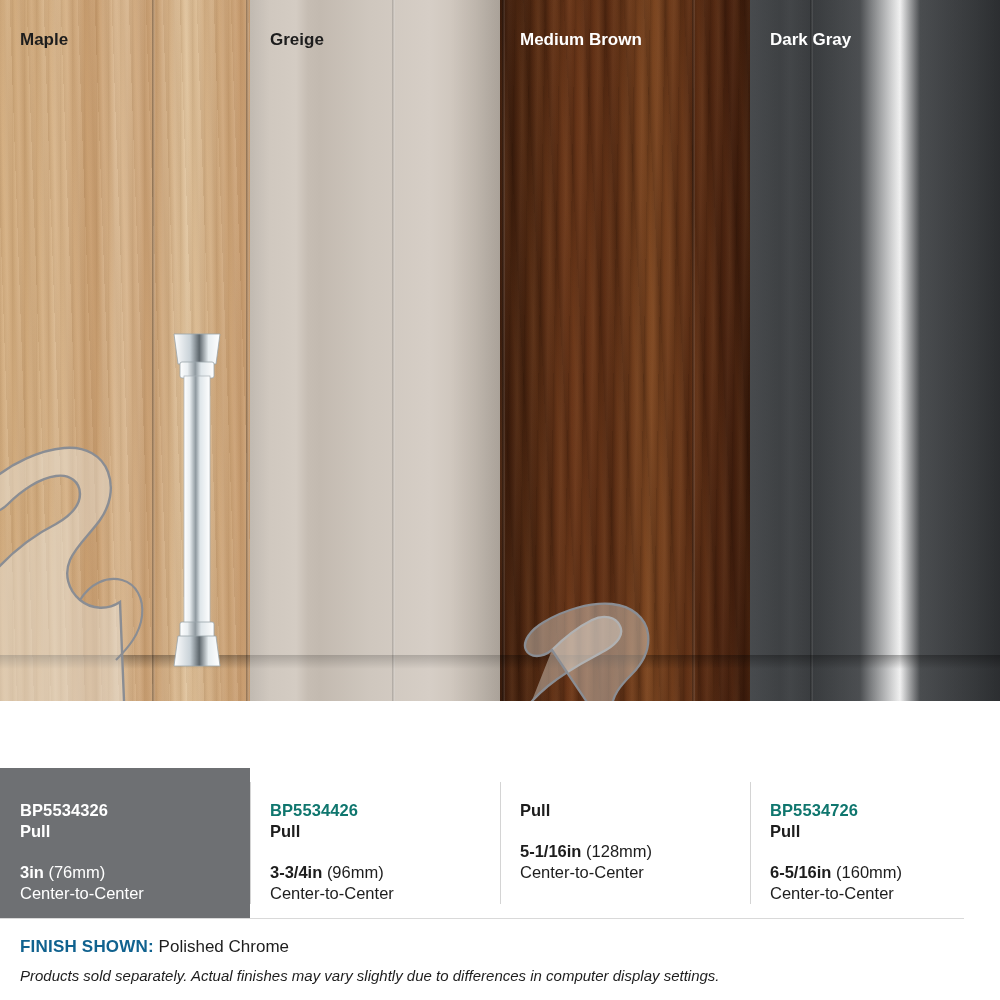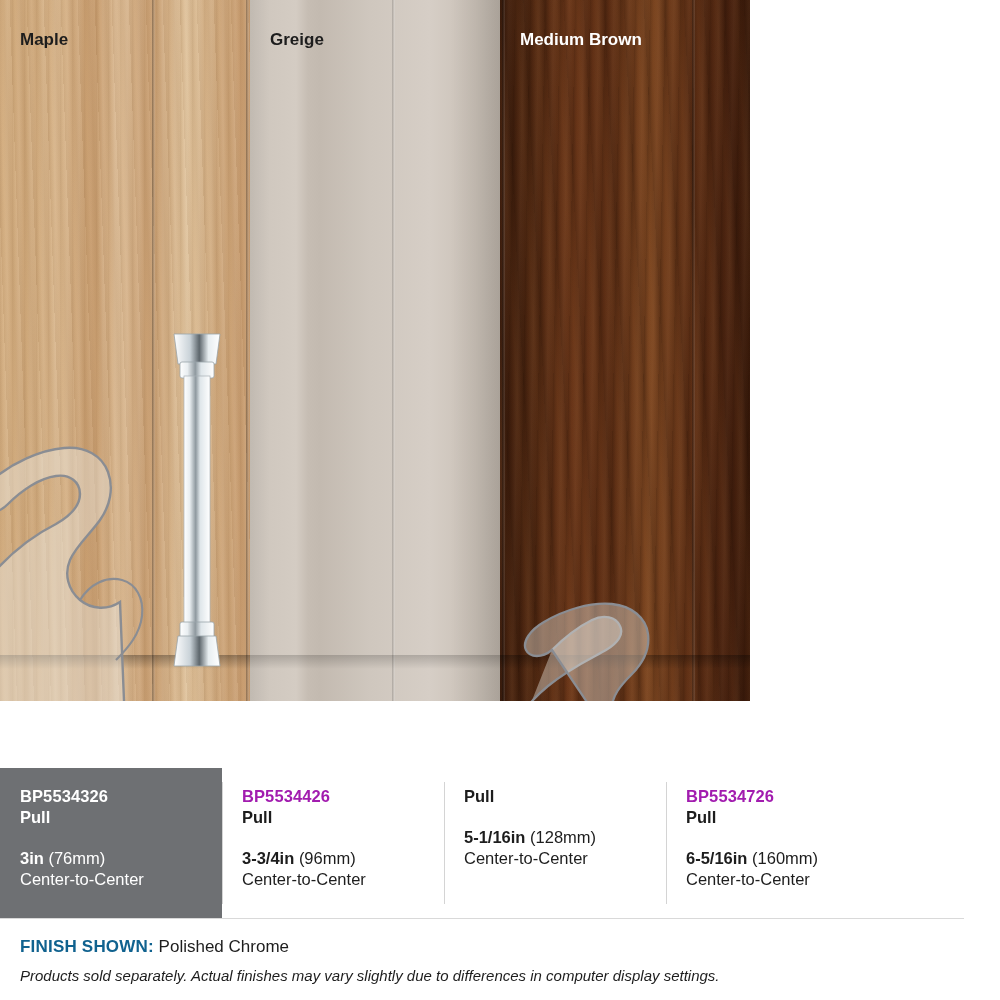--- a/index.html
+++ b/index.html
@@ -140,38 +140,38 @@
   .captions {
     position:absolute;
     left:0;
     top:768px;
     width:1000px;
     height:150px;
     display:flex;
   }
   .cap {
     position:relative;
-    width:222px;
+    width:250px;
     height:150px;
     box-sizing:border-box;
-    padding: 18px 0 0 20px;
+    padding: 32px 0 0 20px;
     background:#ffffff;
   }
   .cap.shaded { background:#6e7073; }
   .cap .divider {
     position:absolute;
     left:0; top:14px; bottom:14px;
     width:1px;
     background:#d4d4d4;
   }
 
   .sku {
     font-size:16.5px;
     font-weight:bold;
-    color:#a21caf;
+    color:#0f766e;
     letter-spacing:0.1px;
     line-height:21px;
   }
   .ptype {
     font-size:16.5px;
     font-weight:bold;
     color:#1d1d1d;
     line-height:21px;
     margin-bottom:20px;
   }
@@ -313,20 +313,27 @@
                  C 88 27 72 40 62 50" fill="rgba(235,232,226,0.40)" stroke="#8a8d93" stroke-width="2.3"></path>
         <path d="M62 50 C 52 58 40 58 36 50 C 32 42 40 30 54 22
                  C 74 10 100 2 122 4 C 142 6 156 18 158 34
                  C 160 50 152 64 142 74 C 130 86 122 96 122 108
                  C 122 122 134 132 150 132 L 160 196 Z" fill="rgba(235,232,226,0.40)" stroke="#8a8d93" stroke-width="2.3"></path>
       </svg>
 
       <div class="panel-label">Medium Brown</div>
     </div>
 
+    <div class="panel p4">
+      <div class="bg bg-darkgray"></div>
+      <div class="seam" style="left:60px;"></div>
+      <div class="counter-line"></div>
+
+      <div class="panel-label">Dark Gray</div>
+    </div>
   </div>
 
   <div class="captions">
 
     <div class="cap shaded first">
 
       <div class="sku">BP5534326</div>
       <div class="ptype">Pull</div>
       <div class="dims">
         <b>3in</b>

